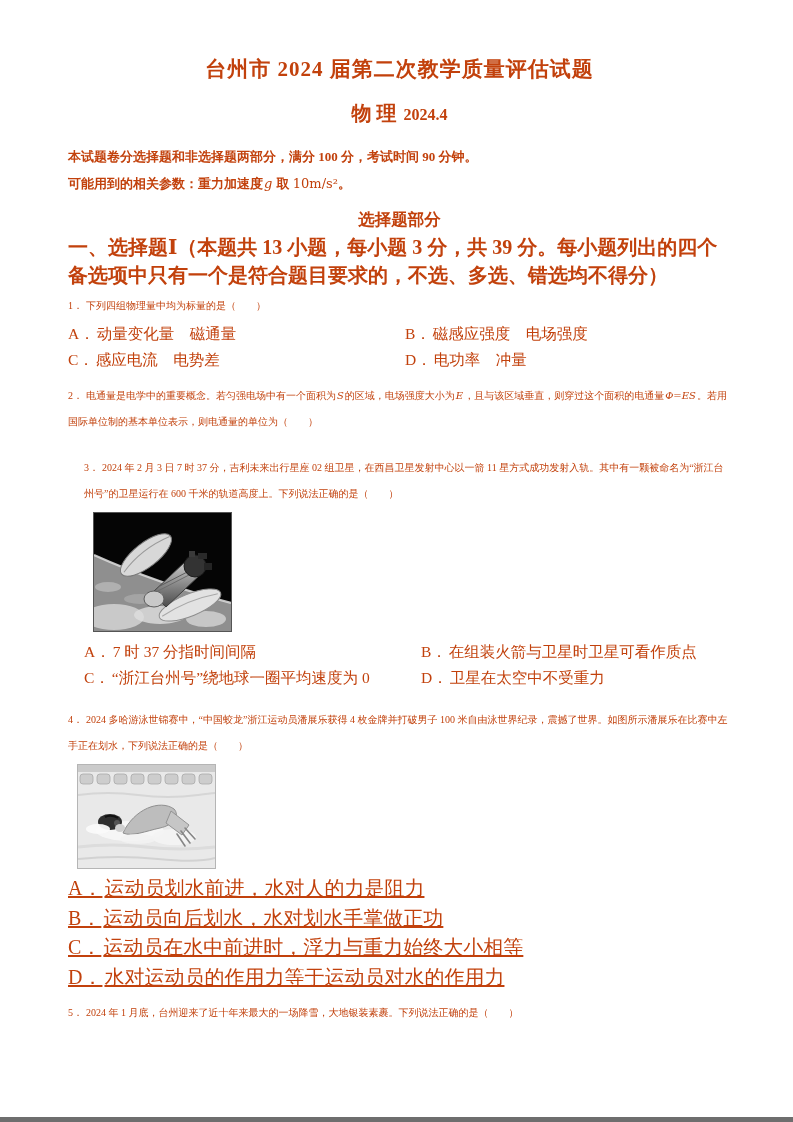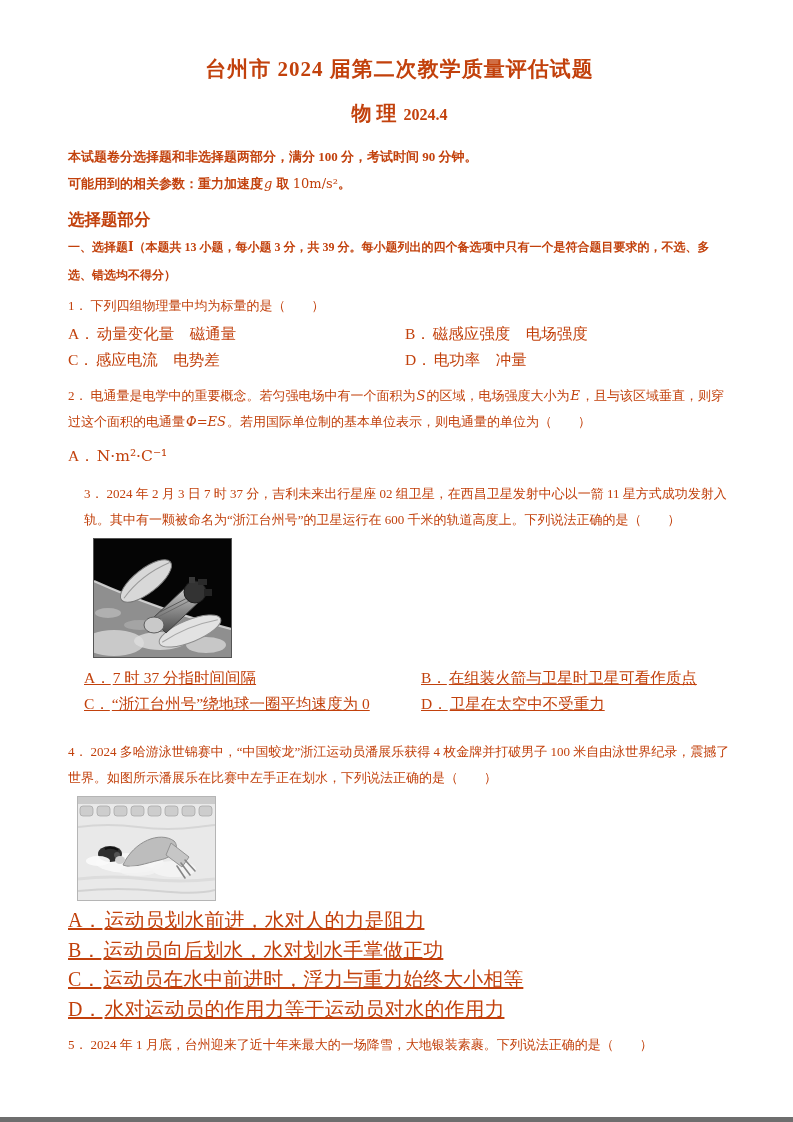--- a/index.html
+++ b/index.html
@@ -16,29 +16,29 @@
   .title{font-size:21px;font-weight:700;text-align:center;margin:0;line-height:30px;letter-spacing:1px;}
   .subtitle{font-size:20px;font-weight:700;text-align:center;margin:16px 0 0;line-height:26px;}
   .subtitle .edition{font-size:16px;margin-left:7px;letter-spacing:0;}
 
   .note{font-size:13px;font-weight:700;line-height:27px;margin:0;}
   .note-first{margin-top:15px;}
   .var{font-style:italic;font-weight:400;font-family:"DejaVu Serif",serif;padding:0 1px;}
   .eq{font-weight:400;font-family:"DejaVu Serif",serif;}
   .unit{font-family:"DejaVu Serif",serif;}
 
-  .part-title{font-size:16.5px;font-weight:700;margin:11px 0 0;line-height:24px;}
-  .instructions{font-size:12px;font-weight:700;line-height:27.5px;margin:2px 0 0;}
+  .part-title{font-size:16.5px;font-weight:700;text-align:center;margin:11px 0 0;line-height:24px;}
+  .instructions{font-size:20px;font-weight:700;line-height:27.5px;margin:2px 0 0;}
 
   .q{margin-top:4px;}
   .q2{margin-top:10px;}
   .q3{margin-top:12px;margin-left:16px;}
-  .q4{margin-top:22px;}
+  .q4{margin-top:16px;}
   .q5{margin-top:8px;}
-  .stem{font-size:13px;line-height:26px;margin:0;}
+  .stem{font-size:10px;line-height:26px;margin:0;}
   .qnum{padding-right:3px;}
 
   .opt-grid{display:grid;grid-template-columns:337px auto;font-size:15.5px;line-height:26px;margin-top:2px;}
   .opt-grid.cols4{grid-template-columns:145px 198px 172px auto;margin-top:8px;}
   .opt-list{margin-top:6px;}
   .opt-list .opt{font-size:20px;line-height:29.5px;text-decoration:underline;}
   .olabel{padding-right:2px;}
 
   figure{margin:6px 0 0 10px;padding:0;}
   .photo{display:block;}
@@ -71,21 +71,20 @@
         <div class="opt"><span class="olabel">A．</span><span>动量变化量　磁通量</span></div>
         <div class="opt"><span class="olabel">B．</span><span>磁感应强度　电场强度</span></div>
         <div class="opt"><span class="olabel">C．</span><span>感应电流　电势差</span></div>
         <div class="opt"><span class="olabel">D．</span><span>电功率　冲量</span></div>
       </div>
     </div>
 
     <div class="q q2">
       <p class="stem"><span class="qnum">2．</span><span>电通量是电学中的重要概念。若匀强电场中有一个面积为</span><span class="var">S</span><span>的区域，电场强度大小为</span><span class="var">E</span><span>，且与该区域垂直，则穿过这个面积的电通量</span><span class="eq var">Φ=ES</span><span>。若用国际单位制的基本单位表示，则电通量的单位为（　　）</span></p>
       <div class="opt-grid cols4">
-        <div class="opt"><span class="olabel">A．</span><span class="unit">N·m²·C⁻¹</span></div>
       </div>
     </div>
 
     <div class="q q3">
       <p class="stem"><span class="qnum">3．</span><span>2024 年 2 月 3 日 7 时 37 分，吉利未来出行星座 02 组卫星，在西昌卫星发射中心以一箭 11 星方式成功发射入轨。其中有一颗被命名为“浙江台州号”的卫星运行在 600 千米的轨道高度上。下列说法正确的是（　　）</span></p>
       <figure>
         <svg class="photo photo-border-dark" width="137" height="118" viewBox="0 0 137 118" xmlns="http://www.w3.org/2000/svg">
           <defs>
             <linearGradient id="cylGrad" x1="0" y1="0" x2="0" y2="1">
               <stop offset="0" stop-color="#cfcfcf"></stop>
@@ -112,21 +111,21 @@
           <polygon points="58,80 92,48 106,62 72,94" fill="url(#cylGrad)" stroke="#3f3f3f" stroke-width="1"></polygon>
           <line x1="66" y1="73" x2="99" y2="56" stroke="#5c5c5c" stroke-width="1"></line>
           <line x1="62" y1="79" x2="95" y2="62" stroke="#6d6d6d" stroke-width="1"></line>
           <circle cx="101" cy="53" r="11" fill="#333333" stroke="#1d1d1d" stroke-width="1"></circle>
           <rect x="104" y="40" width="9" height="6" fill="#2a2a2a"></rect>
           <rect x="110" y="50" width="8" height="7" fill="#242424"></rect>
           <rect x="95" y="38" width="6" height="6" fill="#3a3a3a"></rect>
           <ellipse cx="60" cy="86" rx="10" ry="8" fill="#c9c9c9" stroke="#5e5e5e" stroke-width="1"></ellipse>
         </svg>
       </figure>
-      <div class="opt-grid" style="margin-top:8px;text-decoration:underline;">
+      <div class="opt-grid" style="margin-top:8px;">
         <div class="opt"><span class="olabel">A．</span><span>7 时 37 分指时间间隔</span></div>
         <div class="opt"><span class="olabel">B．</span><span>在组装火箭与卫星时卫星可看作质点</span></div>
         <div class="opt"><span class="olabel">C．</span><span>“浙江台州号”绕地球一圈平均速度为 0</span></div>
         <div class="opt"><span class="olabel">D．</span><span>卫星在太空中不受重力</span></div>
       </div>
     </div>
 
     <div class="q q4">
       <p class="stem"><span class="qnum">4．</span><span>2024 多哈游泳世锦赛中，“中国蛟龙”浙江运动员潘展乐获得 4 枚金牌并打破男子 100 米自由泳世界纪录，震撼了世界。如图所示潘展乐在比赛中左手正在划水，下列说法正确的是（　　）</span></p>
       <figure>

